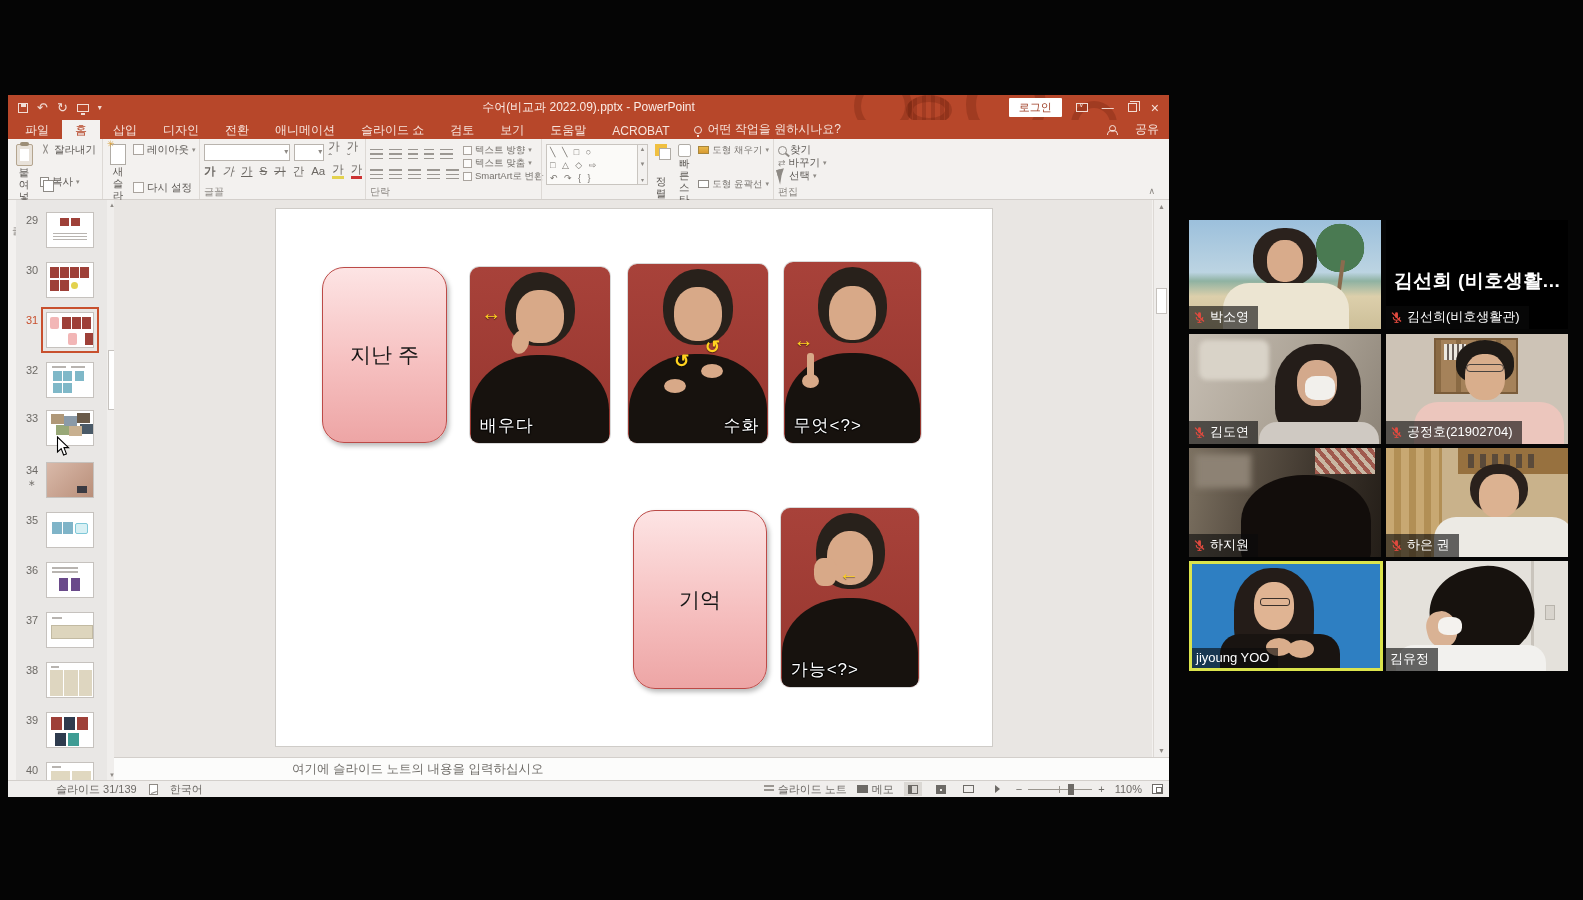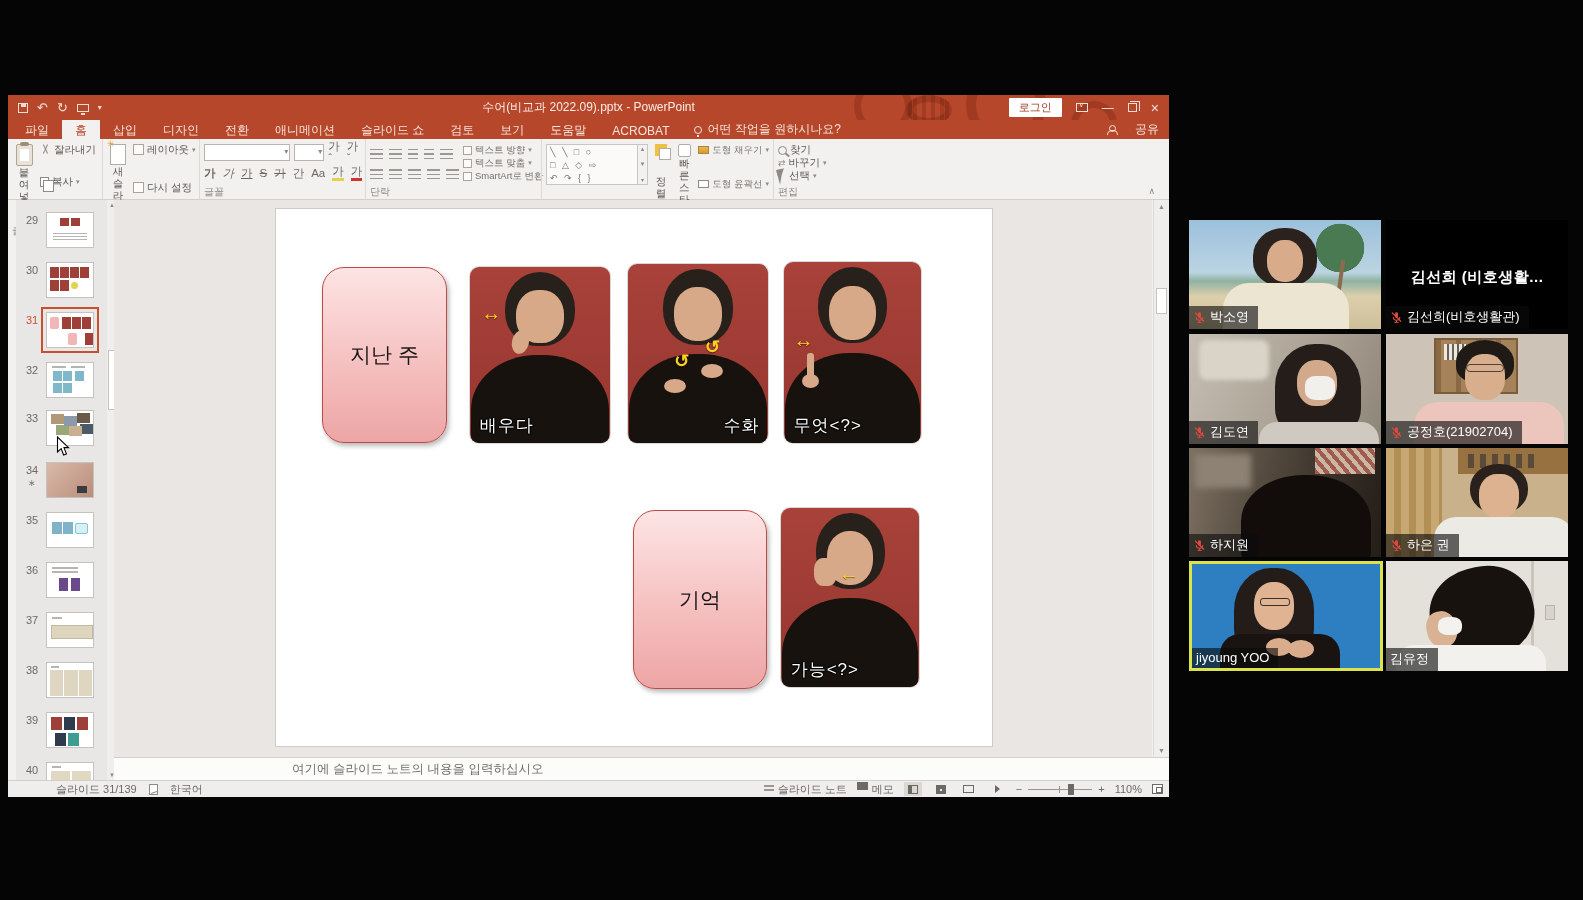--- a/index.html
+++ b/index.html
@@ -174,21 +174,21 @@
   .ztrack{width:64px;height:1px;background:#9a968f;position:relative;}
   .ztick{position:absolute;left:31px;top:-3px;width:1px;height:7px;background:#9a968f;}
   .zthumb{position:absolute;left:40px;top:-5px;width:6px;height:11px;background:#6d6a66;}
   .ic-fit{width:11px;height:10px;border:1px solid #6d6a66;position:relative;background:#fff;}
   .ic-fit:after{content:"";position:absolute;left:3px;top:2px;width:4px;height:4px;border:1px solid #6d6a66;}
 
   
   .vtile{position:absolute;background:#111;overflow:hidden;}
   .vtile.active{border:3px solid #dbe44c;}
   .chip{position:absolute;left:0;bottom:0;display:flex;align-items:center;gap:4px;background:rgba(12,12,12,.62);color:#fff;font-size:13px;padding:2px 9px 3px 4px;z-index:5;white-space:nowrap;}
-  .cname{position:absolute;left:0;right:0;top:44%;text-align:center;color:#fff;font-size:15px;font-weight:bold;letter-spacing:.5px;}
+  .cname{position:absolute;left:0;right:0;top:44%;text-align:center;color:#fff;font-size:19px;font-weight:bold;letter-spacing:.5px;}
   .sh{position:absolute;}
   
   .sc-beach{background:linear-gradient(#9cc0dc 0%,#bcd4e2 48%,#8fb2a2 56%,#dccfab 70%,#cdbf99 100%);}
   .sc-beach .sa{right:8px;top:0;width:66px;height:70px;background:radial-gradient(circle at 50% 40%,#4a7a52 0 45%,transparent 46%);border-radius:50%;}
   .sc-beach .sa:after{content:"";position:absolute;left:30px;top:40px;width:4px;height:60px;background:#8a6b4e;transform:rotate(8deg);}
   .sc-beach .sb{left:64px;top:8px;width:64px;height:58px;background:#2b221d;border-radius:48% 48% 42% 42%;}
   .sc-beach .sb:after{content:"";position:absolute;left:14px;top:12px;width:36px;height:42px;background:#d8ab8b;border-radius:46%;}
   .sc-beach .sc{left:34px;bottom:0;width:126px;height:46px;background:#ece5d2;border-radius:26px 26px 0 0;}
   
   .sc-black{background:#000;}
@@ -338,21 +338,21 @@
                 <span class="mi"></span>
                 <span>구역</span>
                 <span class="car">▾</span>
               </div>
           </div>
         </div>
         <div class="grp-label">슬라이드</div>
       </div>
 
       <div class="grp" style="width:166px">
-        <div style="display:flex;flex-direction:column;justify-content:space-between;flex:1;padding:1px 0 2px;">
+        <div style="display:flex;flex-direction:column;justify-content:flex-start;flex:1;padding:1px 0 2px;">
           <div class="fontrow">
             <span class="combo fname"></span>
             <span class="combo fsize"></span>
             <span class="fg">가ˆ</span>
             <span class="fg">가ˇ</span>
           </div>
           <div class="fontrow" style="gap:7px">
             <span class="fg"><b>가</b></span>
             <span class="fg" style="font-style:italic">가</span>
             <span class="fg u">가</span>
@@ -600,21 +600,21 @@
       <div class="lft">
         <span>슬라이드 31/139</span>
         <span class="ic-proof"></span>
         <span>한국어</span>
       </div>
       <div class="rgt">
         <span style="display:flex;align-items:center;gap:4px">
             <span class="licon short" style="height:8px"></span>
             <span>슬라이드 노트</span>
           </span>
-        <span style="display:flex;gap:4px">
+        <span style="display:flex;align-items:center;gap:4px">
             <span class="ic-read" style="background:#6d6a66"></span>
             <span>메모</span>
           </span>
         <span class="vwbtn on">
             <span class="ic-norm"></span>
           </span>
         <span class="vwbtn">
             <span class="ic-sort"></span>
           </span>
         <span class="vwbtn">

